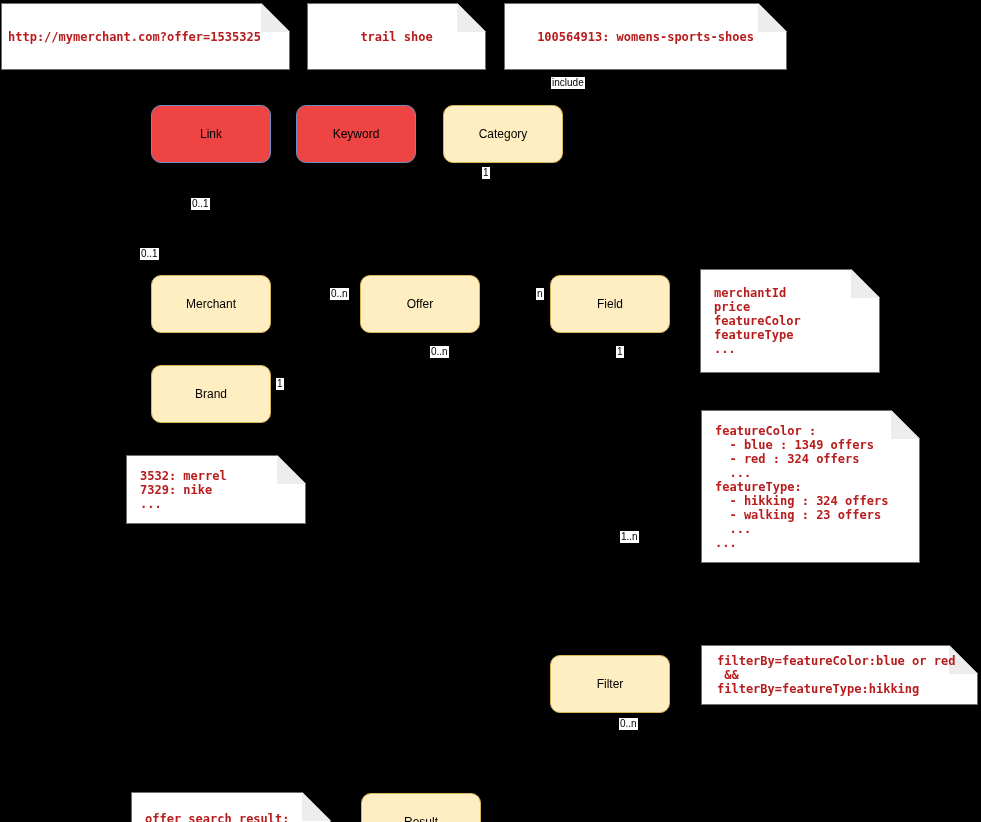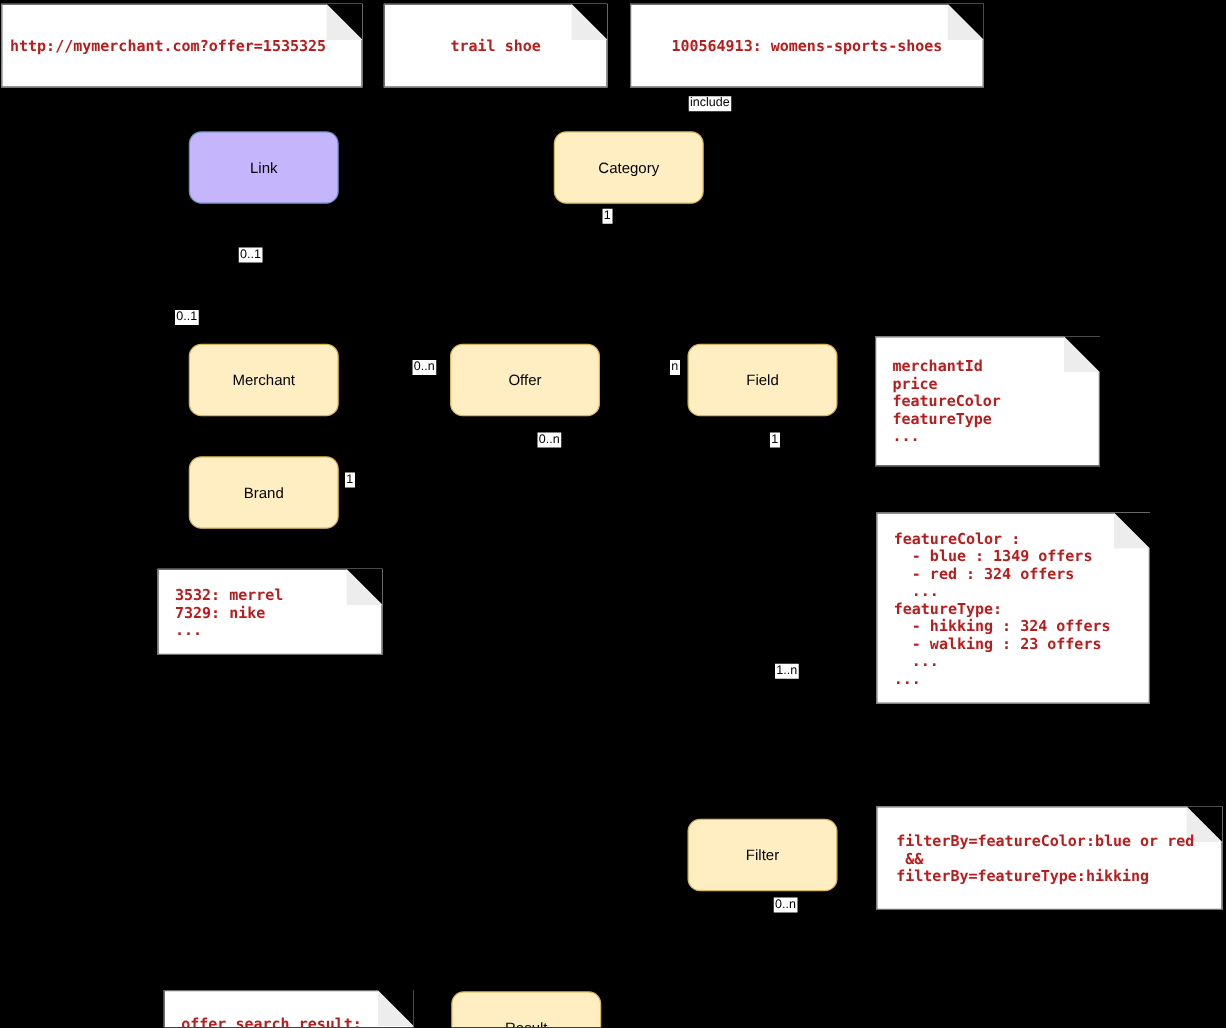--- a/index.html
+++ b/index.html
@@ -7,21 +7,21 @@
     position:relative; width:981px; height:822px; background:#000000;
     font-family:"Liberation Sans", sans-serif; overflow:hidden;
   }
   
   .node {
     position:absolute; width:120px; height:58px; box-sizing:border-box;
     border-radius:10px; border:1px solid #000;
     display:flex; align-items:center; justify-content:center;
     font-size:12px; color:#000;
   }
-  .node.blue   { background:#c4b5fd; border-color:#6c8ebf; }
+  .node.blue   { background:#ef4444; border-color:#6c8ebf; }
   .node.yellow { background:#ffeec2; border-color:#d6b656; }
   
   .note {
     position:absolute; background:#ffffff; border:1px solid #6e6e6e;
     box-sizing:border-box;
   }
   .note-cut {
     position:absolute; top:-1px; right:-1px; width:29px; height:29px;
     background:#000000; clip-path:polygon(0 0,100% 0,100% 100%);
   }
@@ -76,20 +76,23 @@
   <div class="elabel" style="left:430px; top:346px;">0..n</div>
   <div class="elabel" style="left:536px; top:288px;">n</div>
   <div class="elabel" style="left:616px; top:346px;">1</div>
   <div class="elabel" style="left:276px; top:378px;">1</div>
   <div class="elabel" style="left:620px; top:531px;">1..n</div>
   <div class="elabel" style="left:619px; top:718px;">0..n</div>
 
   <div class="node blue" style="left:151px; top:105px;">
     <span>Link</span>
   </div>
+  <div class="node blue" style="left:296px; top:105px;">
+    <span>Keyword</span>
+  </div>
   <div class="node yellow" style="left:443px; top:105px;">
     <span>Category</span>
   </div>
   <div class="node yellow" style="left:151px; top:275px;">
     <span>Merchant</span>
   </div>
   <div class="node yellow" style="left:360px; top:275px;">
     <span>Offer</span>
   </div>
   <div class="node yellow" style="left:550px; top:275px;">
@@ -130,21 +133,21 @@
   - blue : 1349 offers
   - red : 324 offers
   ...
 featureType:
   - hikking : 324 offers
   - walking : 23 offers
   ...
 ...</div>
   </div>
 
-  <div class="note" style="left:701px; top:645px; width:277px; height:83px;">
+  <div class="note" style="left:701px; top:645px; width:277px; height:60px;">
     <div class="note-cut"></div>
     <div class="note-flap"></div>
     <div class="note-text pad15">filterBy=featureColor:blue or red
  &amp;&amp;
 filterBy=featureType:hikking</div>
   </div>
 
   <div class="note" style="left:131px; top:792px; width:200px; height:68px;">
     <div class="note-cut"></div>
     <div class="note-flap"></div>

